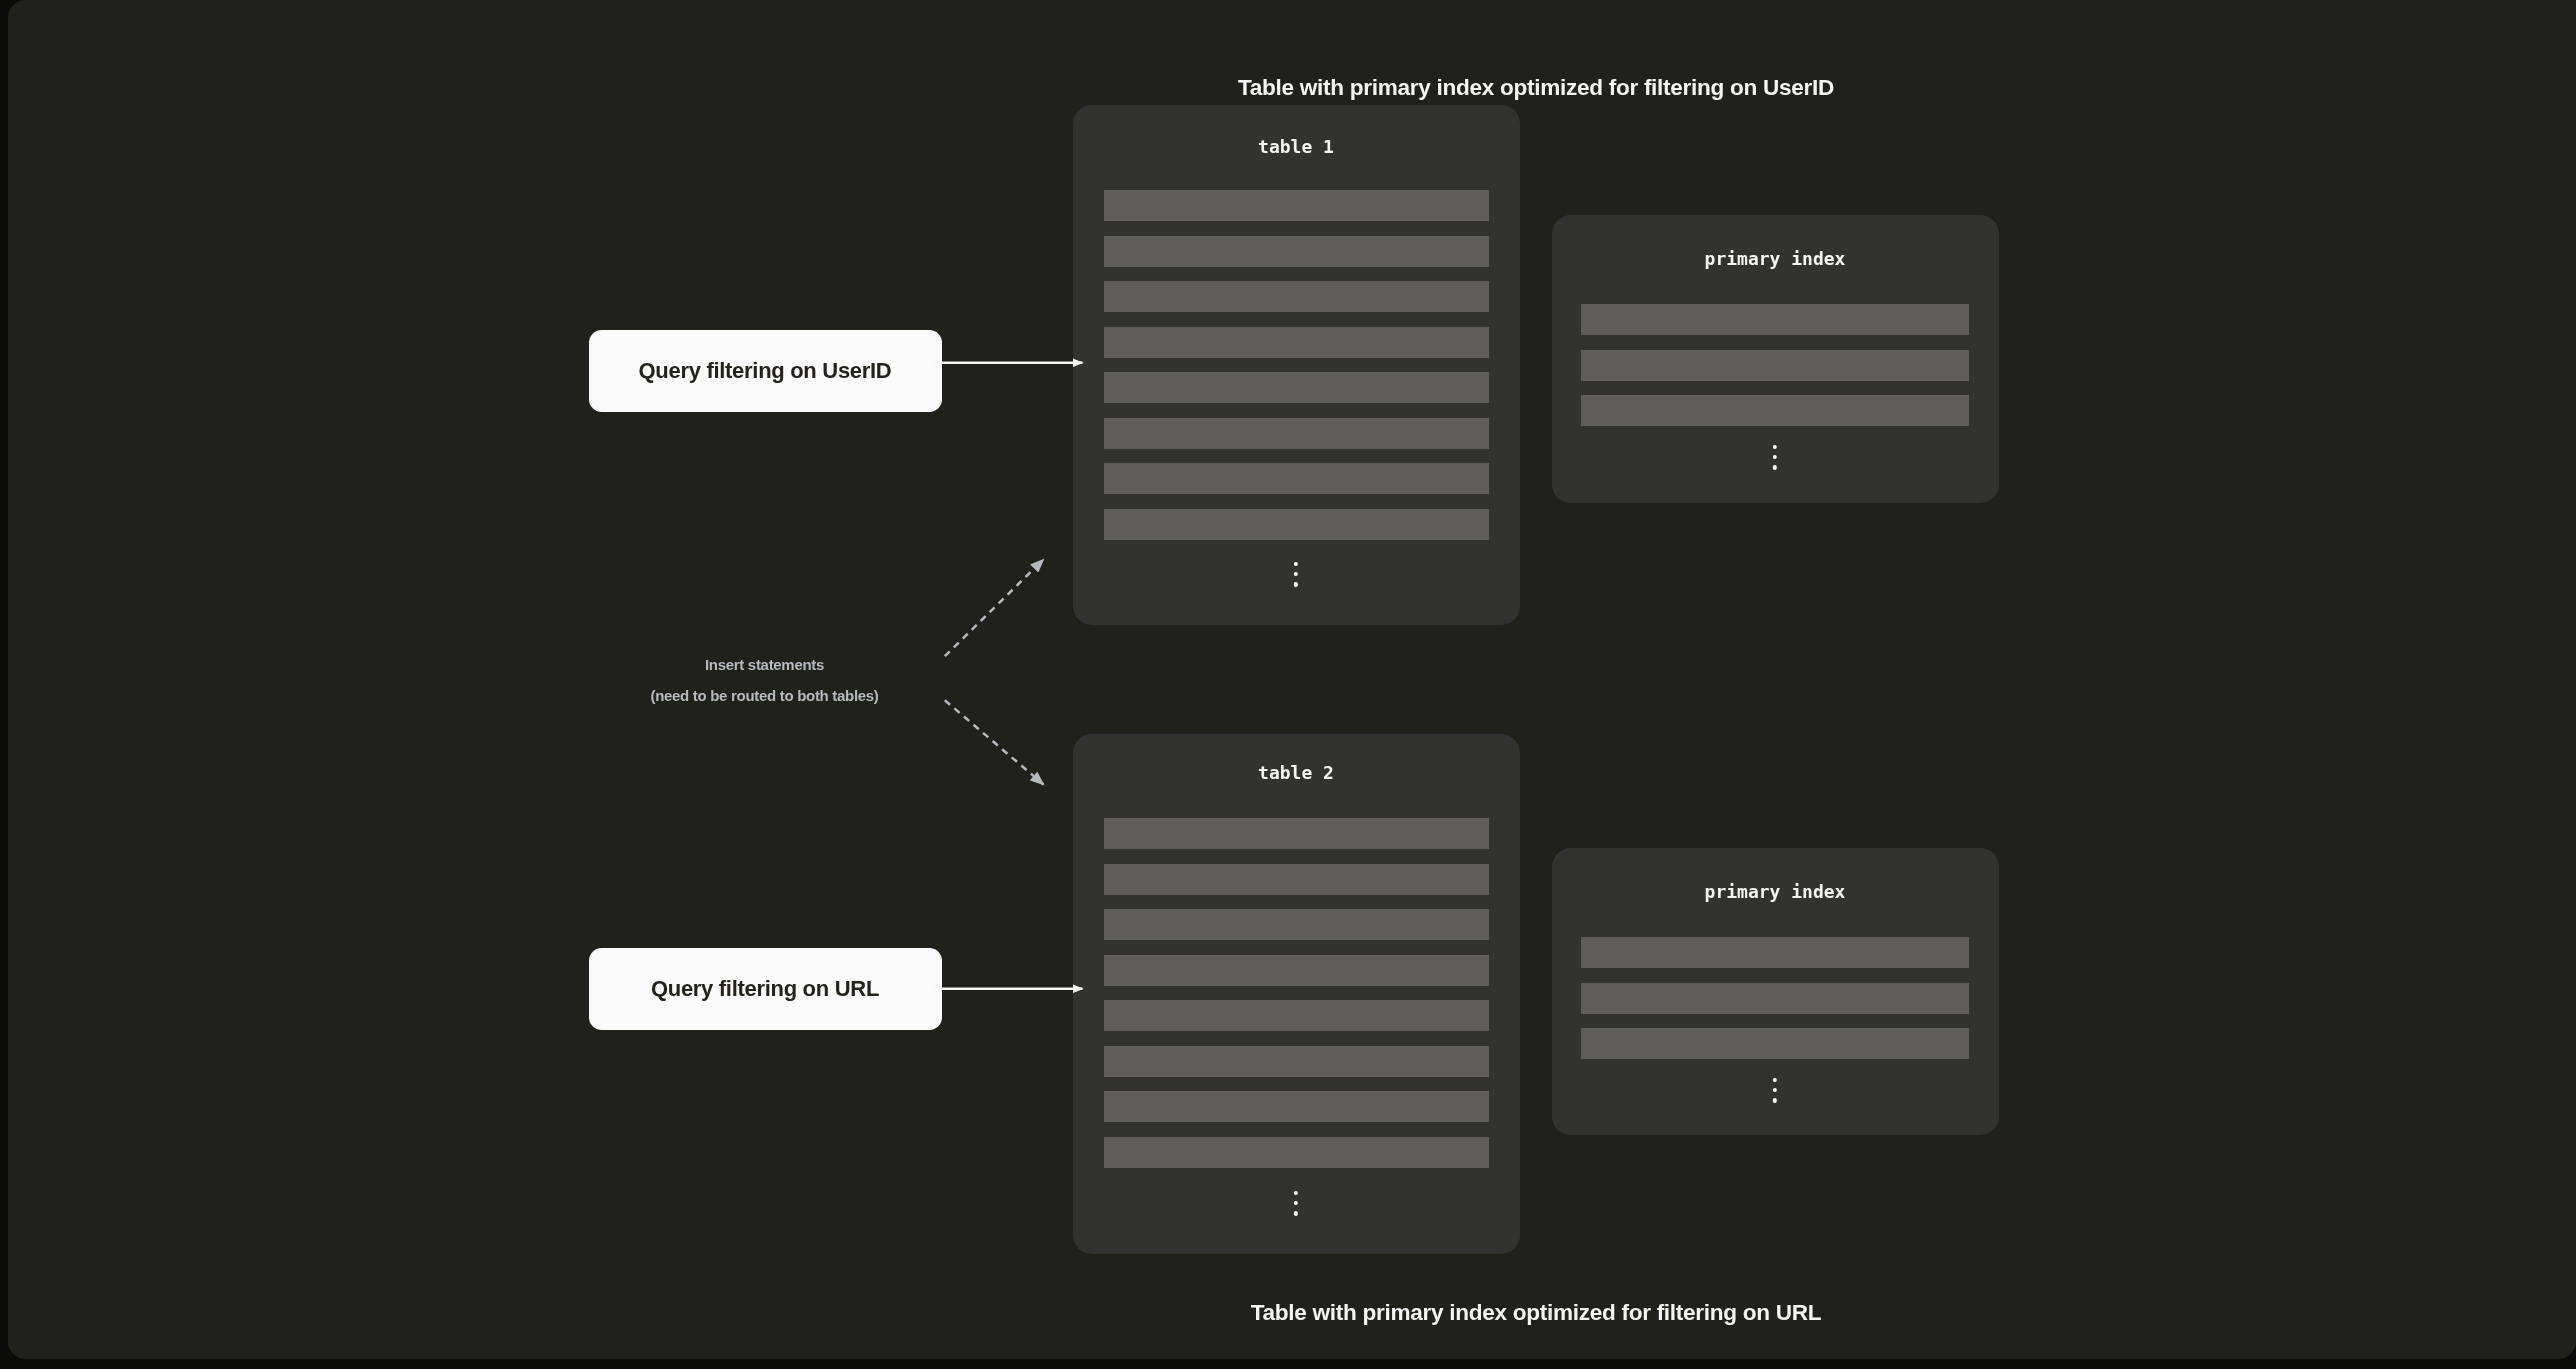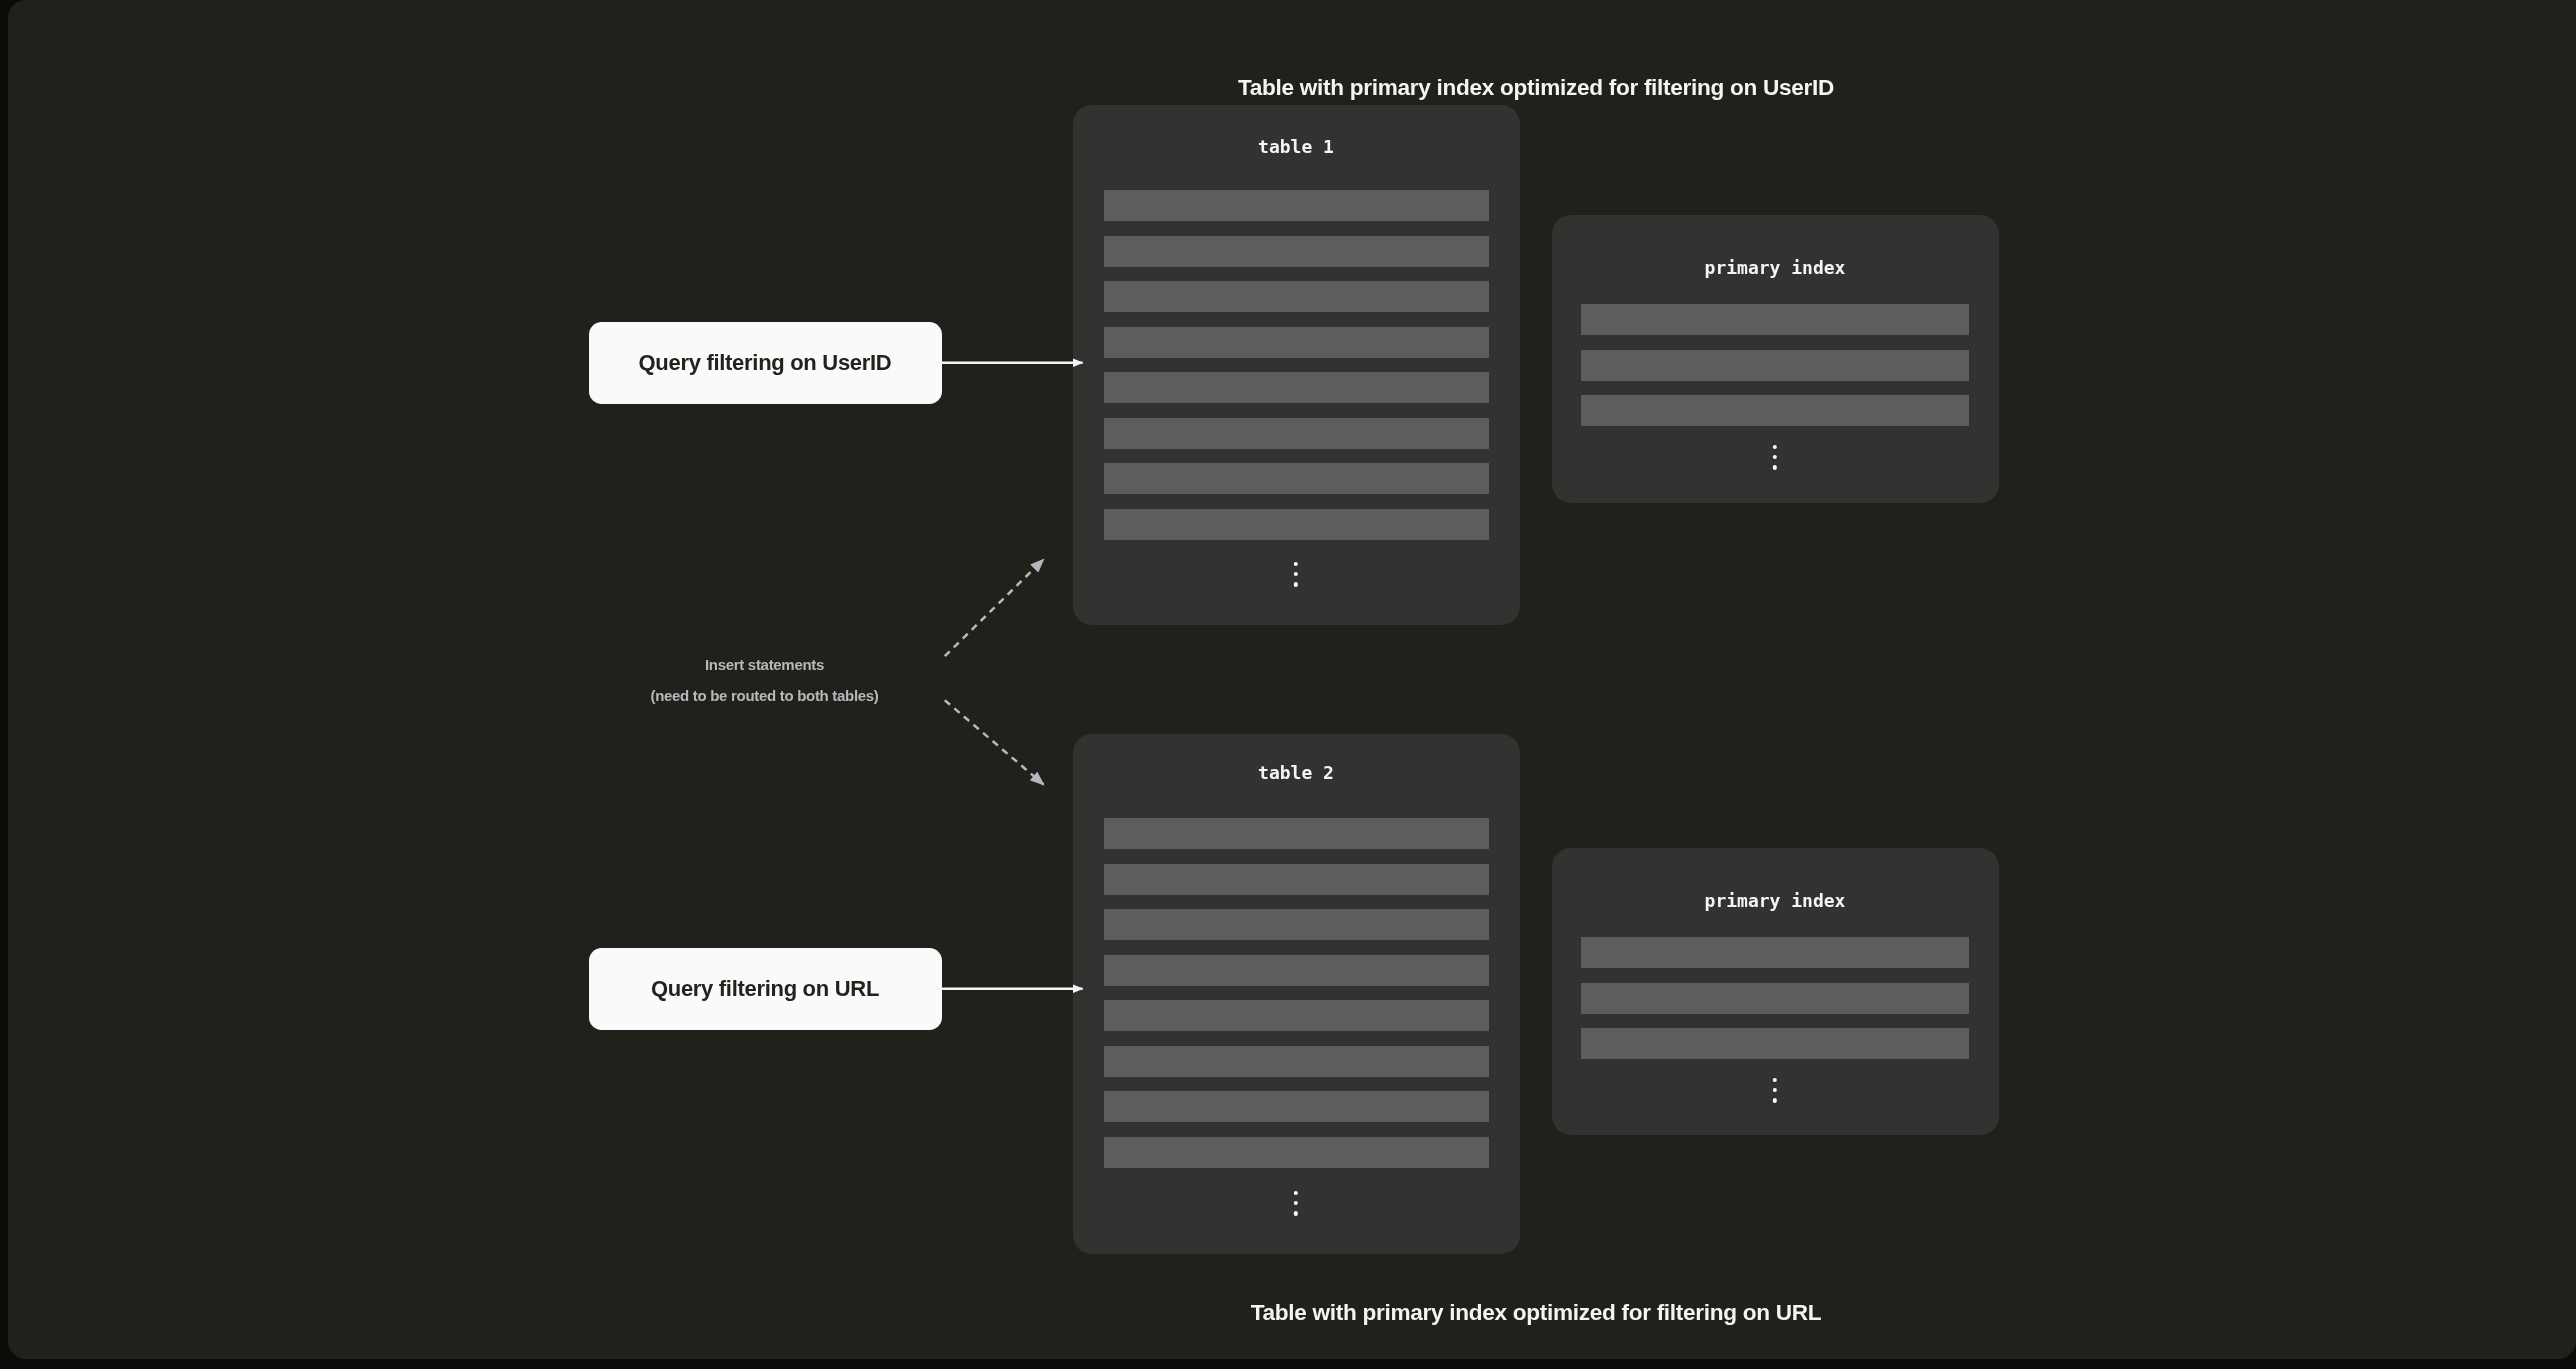--- a/index.html
+++ b/index.html
@@ -34,41 +34,41 @@
   .box.index1{left:1544px;top:215px;width:447px;height:288px;}
   .box.table2{left:1065px;top:734px;width:447px;height:520px;}
   .box.index2{left:1544px;top:848px;width:447px;height:287px;}
   .box-title{
     position:absolute;left:0;right:0;text-align:center;
     font-family:"DejaVu Sans Mono",monospace;font-weight:700;
     font-size:18px;color:var(--text-white);
   }
   .box.table1 .box-title{top:31px;}
   .box.table2 .box-title{top:28px;}
-  .box.index1 .box-title,.box.index2 .box-title{top:42px;}
+  .box.index1 .box-title,.box.index2 .box-title{top:33px;}
   .rows{position:absolute;}
   .table-rows{left:31px;right:31px;top:85px;}
   .table2-rows{left:31px;right:31px;top:84px;}
   .index-rows{left:29.5px;right:29.5px;top:89px;}
   .bar{height:31px;margin-bottom:14.5px;background:var(--row-fill);}
   .vdots{
     position:absolute;left:50%;transform:translateX(-50%);
     display:flex;flex-direction:column;align-items:center;gap:5.7px;
   }
   .vdots i{display:block;width:4.4px;height:4.4px;border-radius:50%;background:#fdfdfd;}
   .box.table1 .vdots,.box.table2 .vdots{top:457px;}
   .box.index1 .vdots,.box.index2 .vdots{top:230px;}
   .qlabel{
     position:absolute;left:581px;width:353px;height:82px;
     background:var(--label-bg);border-radius:12.6px;
     display:flex;align-items:center;justify-content:center;
     font-family:"Liberation Sans",sans-serif;font-weight:700;
     font-size:22px;letter-spacing:-0.3px;color:var(--label-text);
   }
-  .qlabel.q1{top:322px;}
+  .qlabel.q1{top:330px;}
   .qlabel.q2{top:948px;}
   .insert-note{
     position:absolute;left:537px;top:649px;width:440px;text-align:center;
     font-family:"Liberation Sans",sans-serif;font-weight:700;
     font-size:15px;letter-spacing:-0.3px;line-height:31px;color:var(--muted);
   }
   svg.arrows{position:absolute;left:0;top:0;width:2576px;height:1369px;pointer-events:none;}
   .solid-line{stroke:var(--solid-arrow);stroke-width:4;}
   .dashed-line{stroke:var(--muted);stroke-width:4;stroke-dasharray:11 9;}
 </style>

